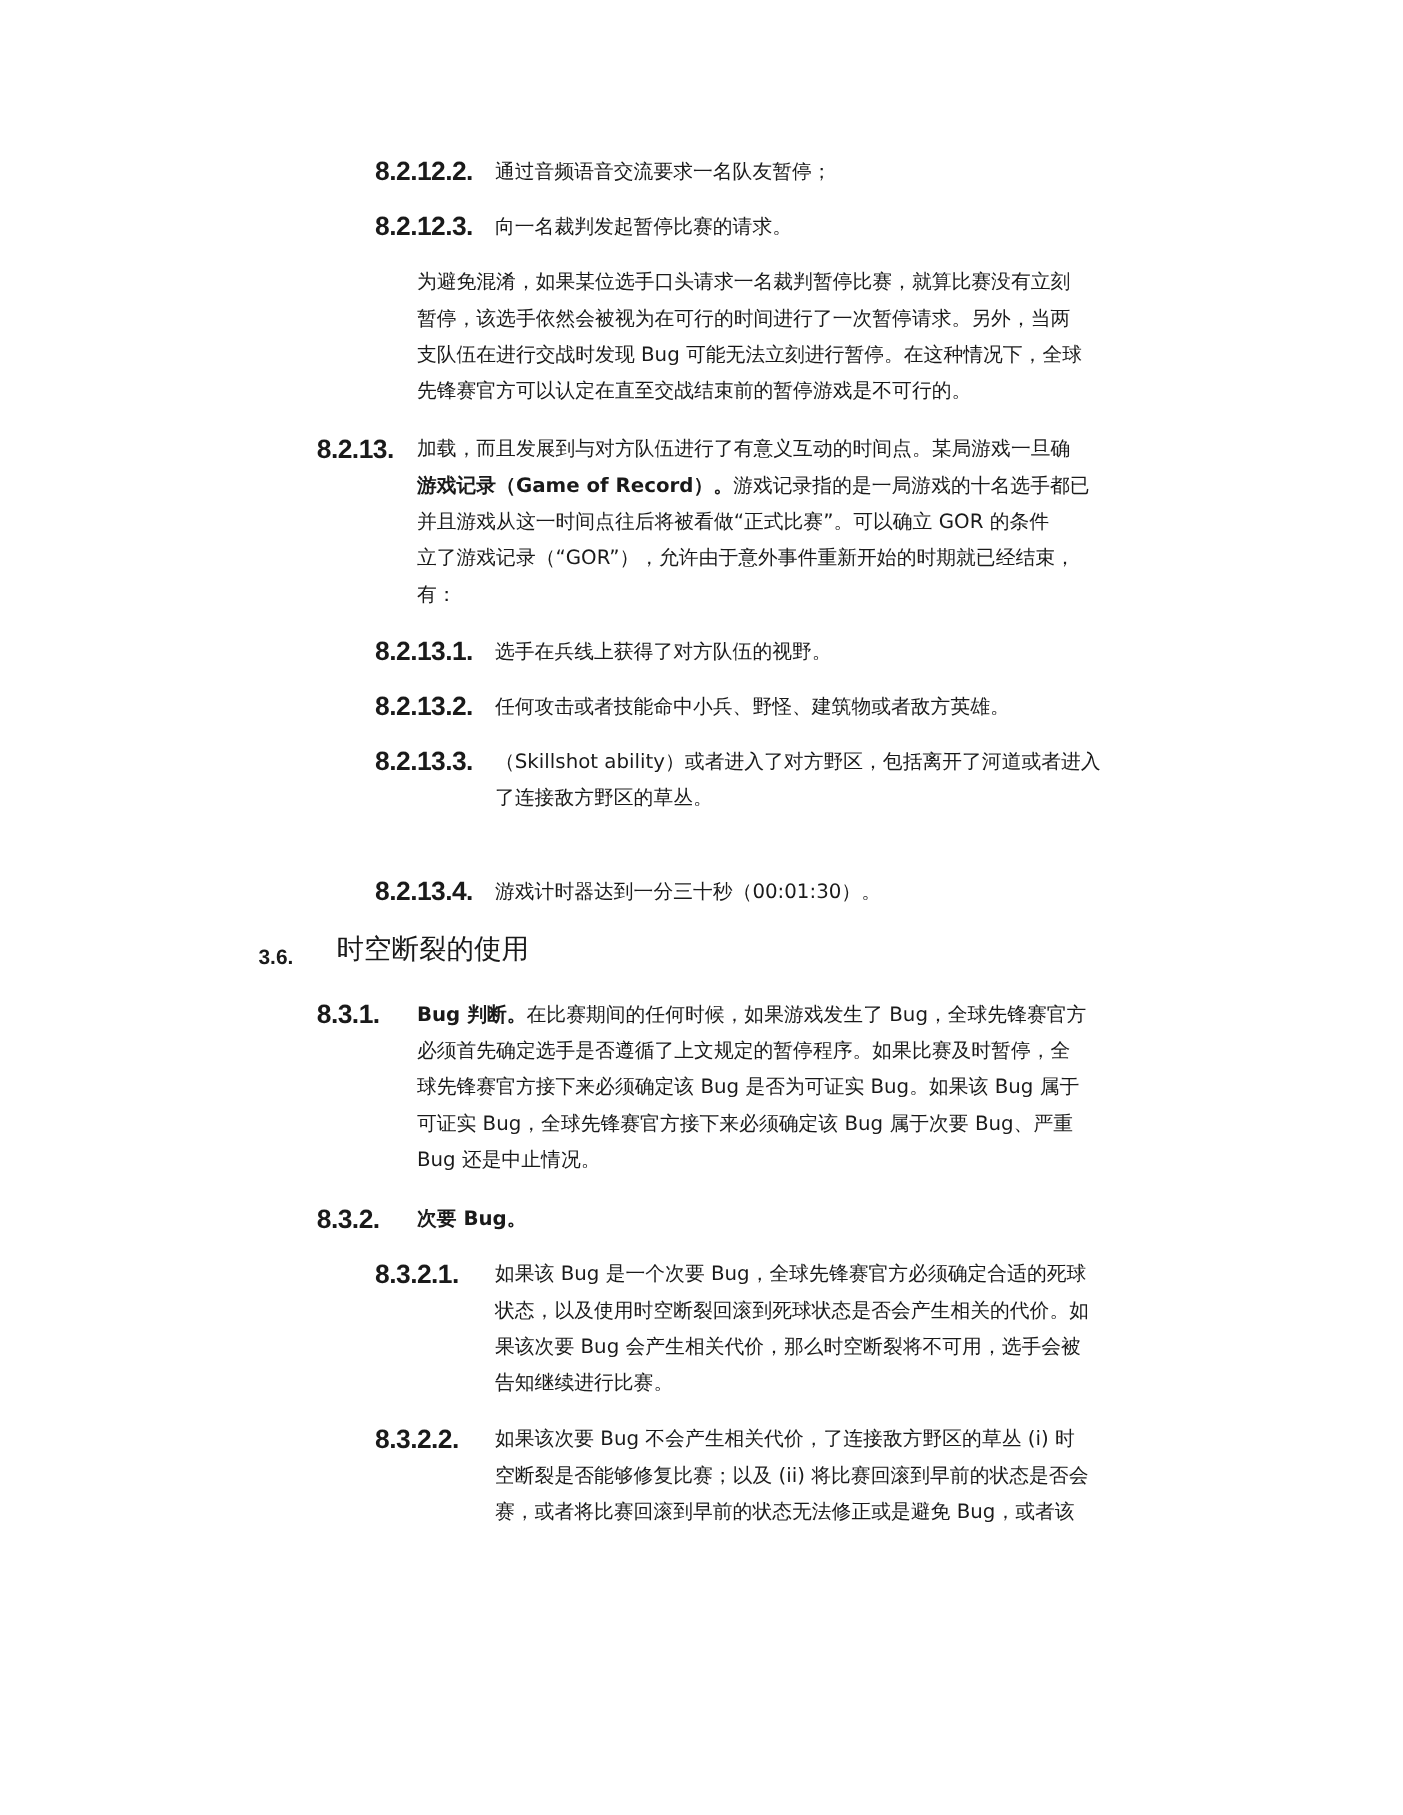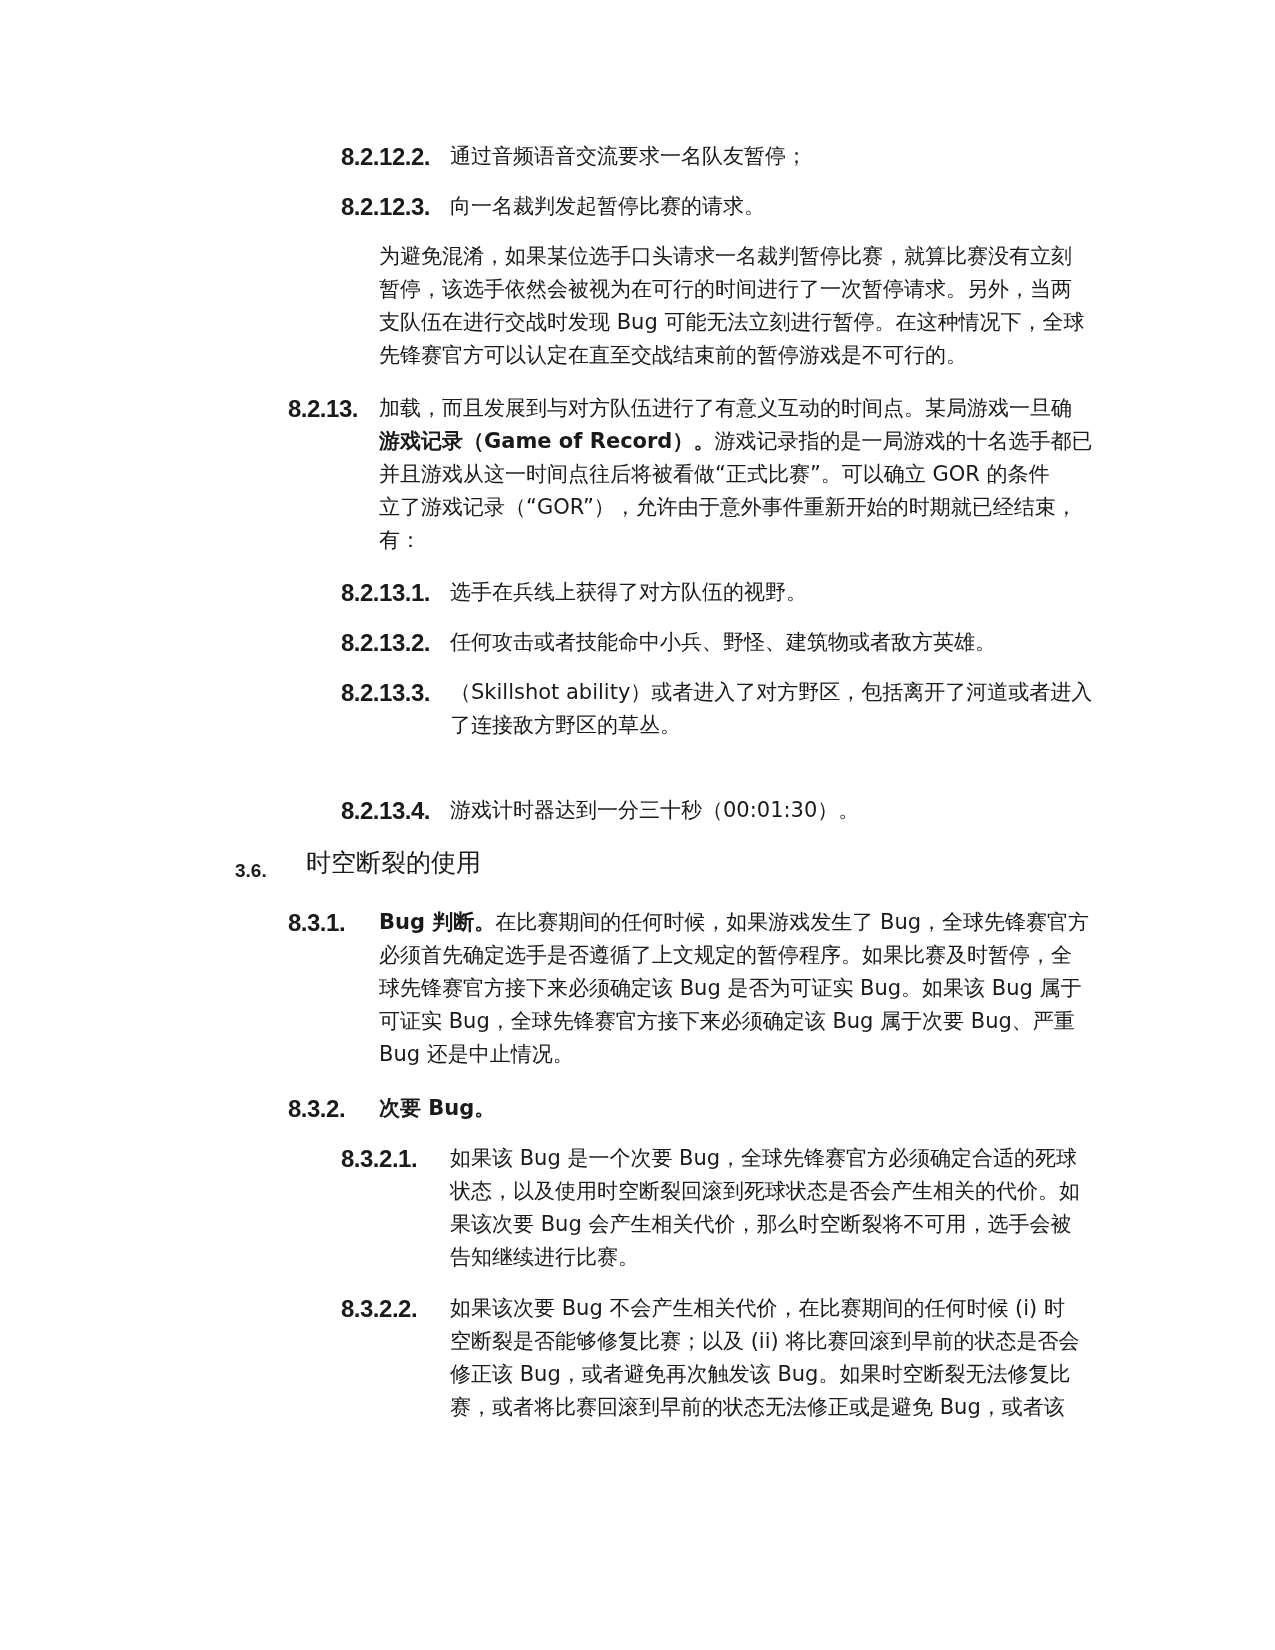--- a/index.html
+++ b/index.html
@@ -1,18 +1,18 @@
 <!DOCTYPE html>
 <html><head>
 <meta charset="utf-8">
 <style>
   html, body { margin:0; padding:0; background:#ffffff; }
   body { width:1275px; height:1650px; position:relative; overflow:hidden;
          font-family:"DejaVu Sans","Liberation Sans",sans-serif; color:#1a1a1a; }
-  .blk { position:absolute; font-size:21px; line-height:33px; }
+  .blk { position:absolute; font-size:18px; line-height:33px; }
   .num { position:absolute; font-weight:bold; font-family:"Liberation Sans",sans-serif; font-size:24px; line-height:33px; letter-spacing:-0.5px; }
   .txt { position:absolute; }
   .ln { display:block; white-space:nowrap; }
   .b { font-weight:bold; }
   .h2num { position:absolute; font-weight:bold; font-family:"Liberation Sans",sans-serif; font-size:19px; }
   .h2txt { position:absolute; font-size:25px; }
 </style>
 </head>
 <body>
 
@@ -83,17 +83,16 @@
 <div class="num" style="left:341px;top:1142px">8.3.2.1.</div>
 <div class="blk txt" style="left:450px;top:1142px">
   <span class="ln">如果该 Bug 是一个次要 Bug，全球先锋赛官方必须确定合适的死球</span>
   <span class="ln">状态，以及使用时空断裂回滚到死球状态是否会产生相关的代价。如</span>
   <span class="ln">果该次要 Bug 会产生相关代价，那么时空断裂将不可用，选手会被</span>
   <span class="ln">告知继续进行比赛。</span>
 </div>
 
 <div class="num" style="left:341px;top:1292px">8.3.2.2.</div>
 <div class="blk txt" style="left:450px;top:1292px">
-  <span class="ln">如果该次要 Bug 不会产生相关代价，在比赛期间的任何时候 (i) 时</span>
+  <span class="ln">如果该次要 Bug 不会产生相关代价，了连接敌方野区的草丛 (i) 时</span>
   <span class="ln">空断裂是否能够修复比赛；以及 (ii) 将比赛回滚到早前的状态是否会</span>
-  <span class="ln">修正该 Bug，或者避免再次触发该 Bug。如果时空断裂无法修复比</span>
   <span class="ln">赛，或者将比赛回滚到早前的状态无法修正或是避免 Bug，或者该</span>
 </div>
 
 </body></html>

